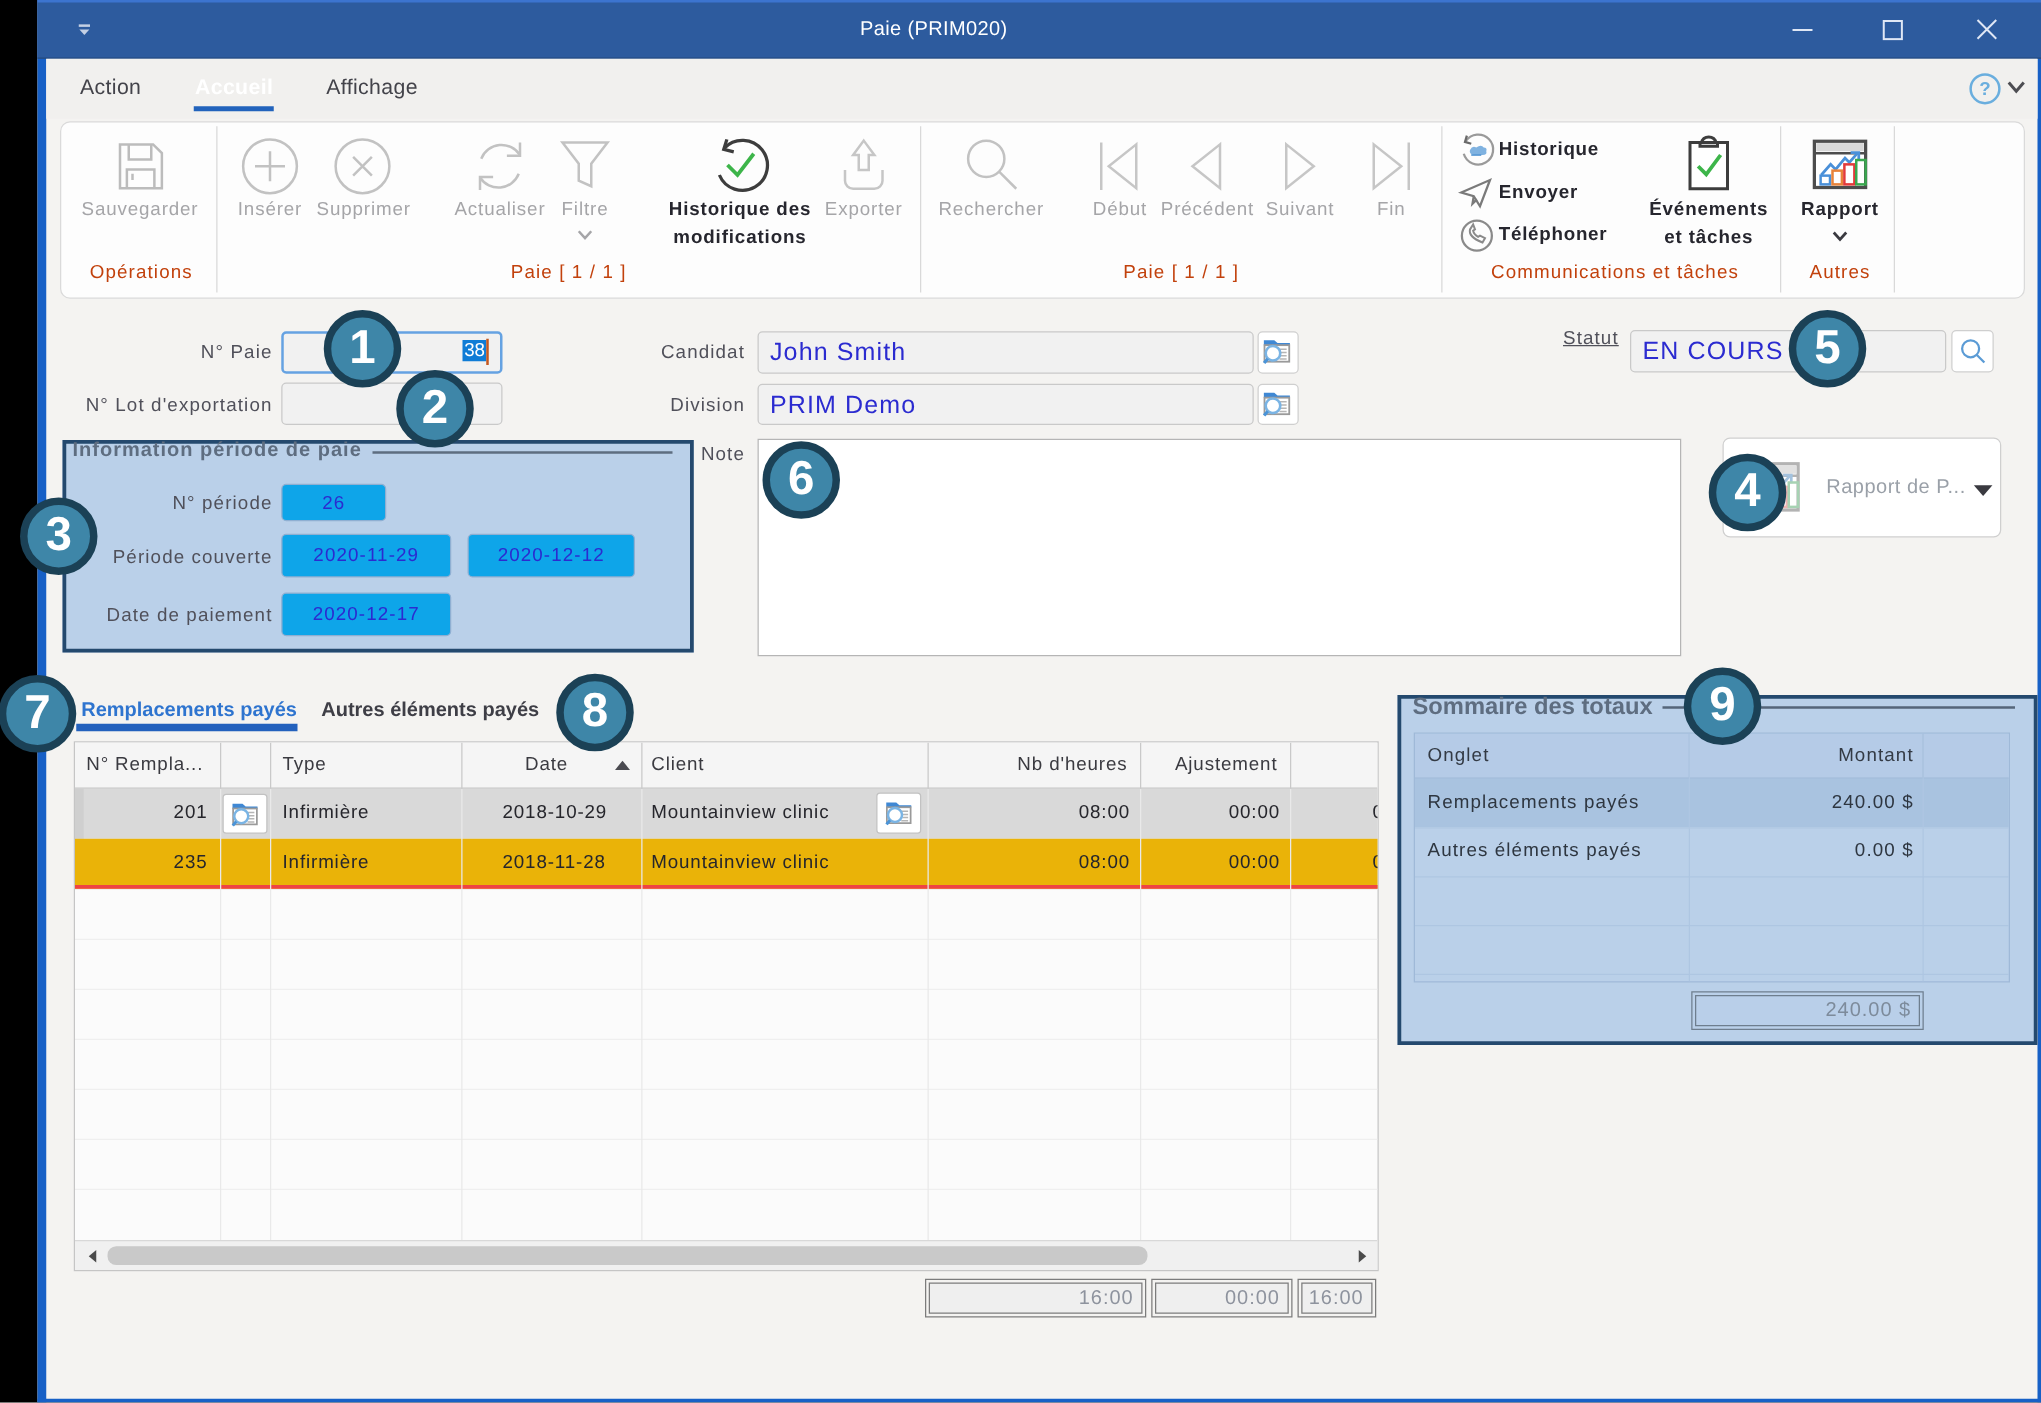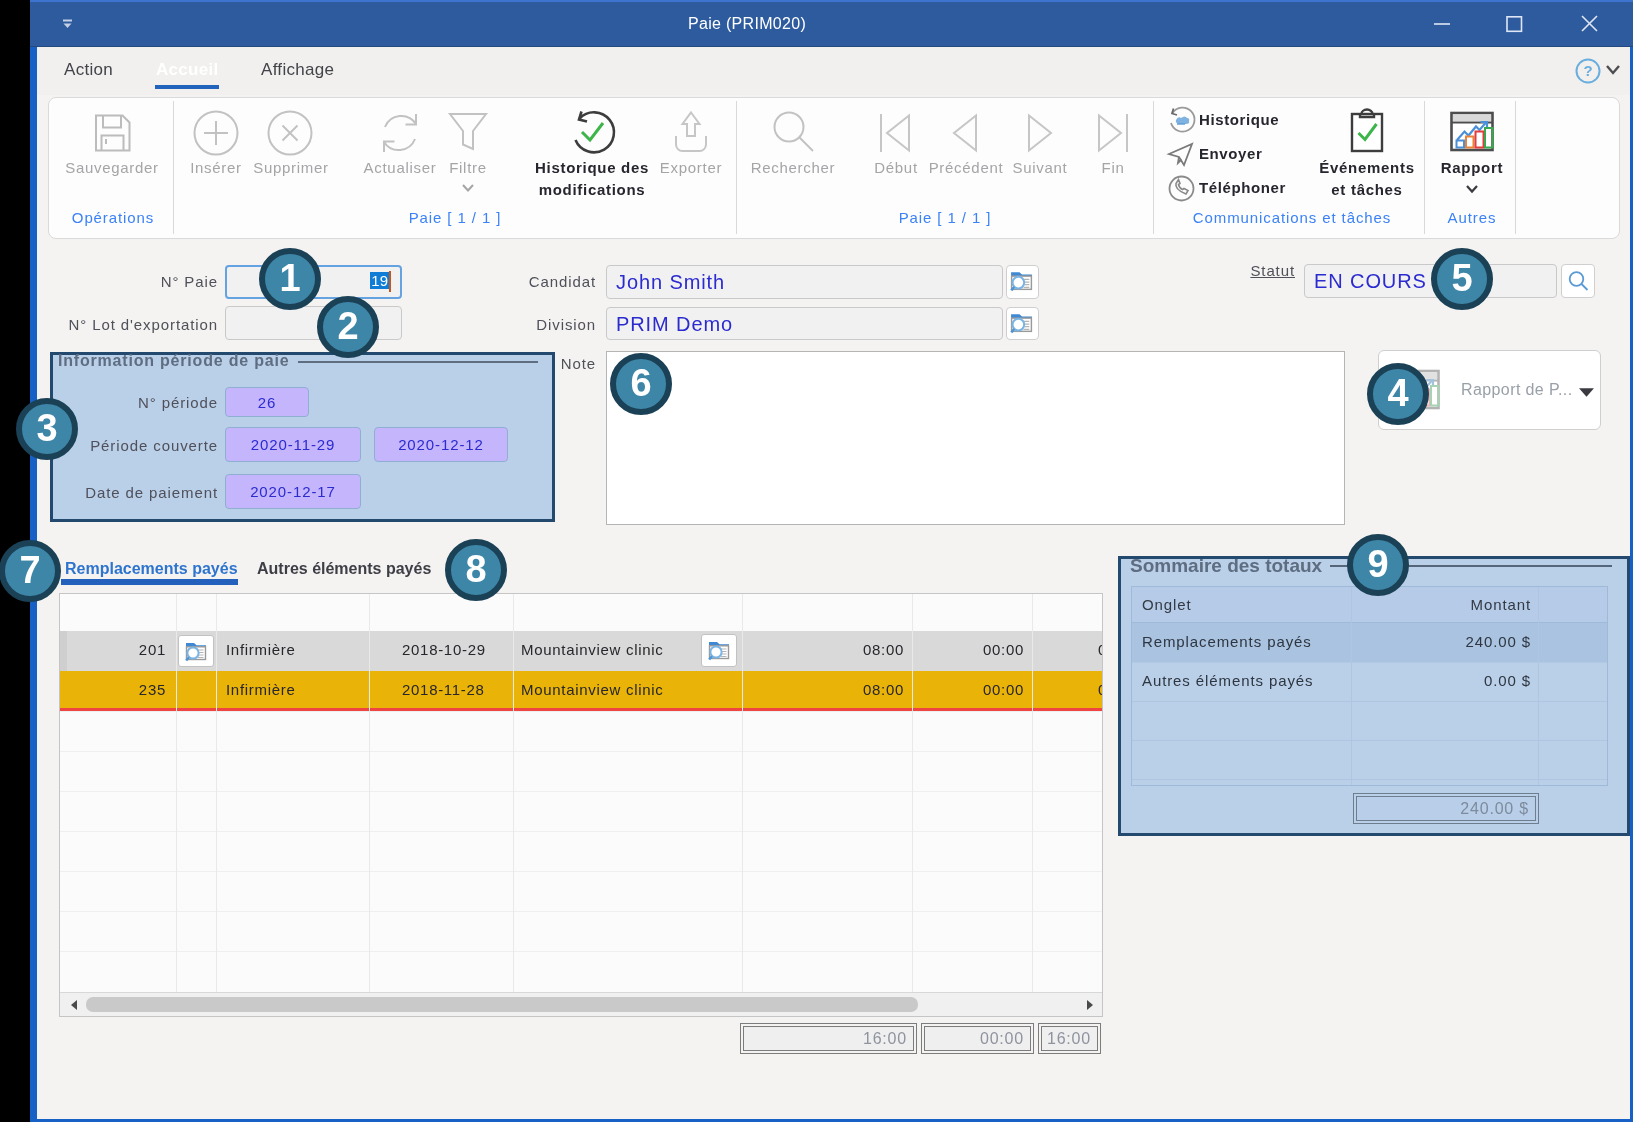--- a/index.html
+++ b/index.html
@@ -7,30 +7,30 @@
   body { font-family:"Liberation Sans", sans-serif; background:#000; position:relative; }
   .abs { position:absolute; }
   .win { position:absolute; left:30px; top:0; width:1603px; height:1122px; background:#f4f3f1;
          border-left:7px solid #1760c6; border-right:3px solid #1760c6; border-bottom:3px solid #1760c6; }
   .titlebar { position:absolute; left:30px; top:0; width:1603px; height:47px; background:#2d5b9e; border-top:2px solid #3c74cf; border-bottom:1px solid #23497f; }
   .menurow { position:absolute; left:37px; top:47px; width:1593px; height:48px; background:#f1f0ee; }
   .mitem { position:absolute; font-size:17px; color:#43434a; letter-spacing:0.3px; }
   .ribbon { position:absolute; left:48px; top:97px; width:1572px; height:142px; background:#fdfdfd;
             border:1px solid #dadada; border-radius:8px; }
   .rsep { position:absolute; top:101px; height:133px; width:1px; background:#d9d9d9; }
-  .rgroup { position:absolute; top:209px; font-size:15px; color:#3b82f6; text-align:center; width:200px; letter-spacing:0.9px; }
+  .rgroup { position:absolute; top:209px; font-size:15px; color:#c2410c; text-align:center; width:200px; letter-spacing:0.9px; }
   .blabel { position:absolute; top:159px; font-size:15px; color:#a5a5a8; text-align:center; width:160px; letter-spacing:0.7px; }
   .blabel.on { color:#26262e; font-weight:600; }
   .flabel { position:absolute; font-size:15px; color:#50505a; text-align:right; letter-spacing:0.9px; white-space:nowrap; }
   .tbox { position:absolute; background:#f1f1f1; border:1px solid #c9c9c9; border-radius:4px;
           font-size:20px; color:#2b2bd0; line-height:32px; padding-left:9px; letter-spacing:0.9px; }
   .lookup { position:absolute; background:#fff; border:1px solid #cfcfcf; border-radius:4px; }
   .bluebox { position:absolute; background:#bad0e9; border:3px solid #24496e; }
   .bluetitle { position:absolute; font-size:16px; font-weight:bold; color:#5e6d80; letter-spacing:0.8px; }
-  .bfield { position:absolute; background:#c4b5fd; border:1px solid #8fafd2; border-radius:4px;
+  .bfield { position:absolute; background:#0ea5e9; border:1px solid #8fafd2; border-radius:4px;
             font-size:15px; color:#2b2bd0; text-align:center; line-height:30px; letter-spacing:0.9px; }
   .co { position:absolute; width:62px; height:62px; border-radius:50%; background:#3e86a8; border:6px solid #1b4156;
         color:#fff; font-size:38px; font-weight:bold; text-align:center; line-height:48px; z-index:50; }
   .dblbox { position:absolute; border:1px solid #7c7c7c; padding:2px; background:#f4f3f1; }
   .dblbox > div { border:1px solid #7c7c7c; background:#efefef; height:100%; font-size:16px; color:#8e939e;
                   text-align:right; padding-right:6px; letter-spacing:0.8px; }
   svg.ic { position:absolute; overflow:visible; }
 </style>
 </head>
 <body>
@@ -181,21 +181,21 @@
   </svg>
 
   <div class="rgroup" style="left:13px;">Opérations</div>
   <div class="rgroup" style="left:355px;">Paie [ 1 / 1 ]</div>
   <div class="rgroup" style="left:845px;">Paie [ 1 / 1 ]</div>
   <div class="rgroup" style="left:1192px;">Communications et tâches</div>
   <div class="rgroup" style="left:1372px;">Autres</div>
 
   <div class="flabel" style="right:1415px; top:273px;">N° Paie</div>
   <div class="abs" style="left:225px; top:265px; width:177px; height:34px; background:#f1f1f1; border:2px solid #65a2e2; border-radius:4px;">
-    <span style="position:absolute; right:11px; top:5px; font-size:15px; color:#fff; background:#0f7cd6; padding:0 1px;">19</span>
+    <span style="position:absolute; right:11px; top:5px; font-size:15px; color:#fff; background:#0f7cd6; padding:0 1px;">38</span>
     <span style="position:absolute; right:9px; top:4px; width:2px; height:21px; background:#c4571f;"></span>
   </div>
   <div class="flabel" style="right:1415px; top:316px;">N° Lot d'exportation</div>
   <div class="tbox" style="left:225px; top:306px; width:177px; height:34px;"></div>
   <div class="flabel" style="right:1037px; top:273px;">Candidat</div>
   <div class="tbox" style="left:606px; top:265px; width:397px; height:34px;">John Smith</div>
   <div class="lookup" style="left:1006px; top:265px; width:33px; height:34px;"></div>
   <svg class="ic" style="left:1009px; top:268px;" width="25" height="25" viewBox="0 0 24 24" fill="none">
     <path d="M2 7.2 V4 h8 l2.5 2.2 H22 v1.8 H2 Z" fill="#3f88d4"></path>
     <rect x="2.5" y="7.8" width="19" height="12.7" fill="#ffffff" stroke="#9a9a9a" stroke-width="1.4"></rect>
@@ -304,20 +304,38 @@
     </div>
 
     <div class="abs" style="left:116px; top:0; bottom:24px; width:1px; background:#e9e9e9;"></div>
     <div class="abs" style="left:156px; top:0; bottom:24px; width:1px; background:#e9e9e9;"></div>
     <div class="abs" style="left:309px; top:0; bottom:24px; width:1px; background:#e9e9e9;"></div>
     <div class="abs" style="left:453px; top:0; bottom:24px; width:1px; background:#e9e9e9;"></div>
     <div class="abs" style="left:682px; top:0; bottom:24px; width:1px; background:#e9e9e9;"></div>
     <div class="abs" style="left:852px; top:0; bottom:24px; width:1px; background:#e9e9e9;"></div>
     <div class="abs" style="left:972px; top:0; bottom:24px; width:1px; background:#e9e9e9;"></div>
 
+    <div class="abs" style="left:0; top:0; right:0; height:37px; background:#f5f5f5; border-bottom:1px solid #c5c5c5;">
+      <div class="abs" style="left:116px; top:0; height:37px; width:1px; background:#c9c9c9;"></div>
+      <div class="abs" style="left:156px; top:0; height:37px; width:1px; background:#c9c9c9;"></div>
+      <div class="abs" style="left:309px; top:0; height:37px; width:1px; background:#c9c9c9;"></div>
+      <div class="abs" style="left:453px; top:0; height:37px; width:1px; background:#c9c9c9;"></div>
+      <div class="abs" style="left:682px; top:0; height:37px; width:1px; background:#c9c9c9;"></div>
+      <div class="abs" style="left:852px; top:0; height:37px; width:1px; background:#c9c9c9;"></div>
+      <div class="abs" style="left:972px; top:0; height:37px; width:1px; background:#c9c9c9;"></div>
+      <div class="abs" style="left:9px; top:9px; font-size:15px; color:#3a3a40; letter-spacing:0.7px;">N° Rempla...</div>
+      <div class="abs" style="left:166px; top:9px; font-size:15px; color:#3a3a40; letter-spacing:0.7px;">Type</div>
+      <div class="abs" style="left:360px; top:9px; font-size:15px; color:#3a3a40; letter-spacing:0.7px;">Date</div>
+      <svg class="ic" style="left:431px; top:14px;" width="14" height="9" viewBox="0 0 14 9">
+        <path d="M7 0.5 L13 8 H1 Z" fill="#4a4a50"></path>
+      </svg>
+      <div class="abs" style="left:461px; top:9px; font-size:15px; color:#3a3a40; letter-spacing:0.7px;">Client</div>
+      <div class="abs" style="right:200px; top:9px; font-size:15px; color:#3a3a40; letter-spacing:0.7px;">Nb d'heures</div>
+      <div class="abs" style="right:80px; top:9px; font-size:15px; color:#3a3a40; letter-spacing:0.7px;">Ajustement</div>
+    </div>
 
     <div class="abs" style="left:0; right:0; bottom:0; height:24px; background:#f0f0f0; border-top:1px solid #d8d8d8;">
       <svg class="ic" style="left:8px; top:6px;" width="12" height="12" viewBox="0 0 12 12">
         <path d="M9 1 L3 6 L9 11 Z" fill="#4a4a4a"></path>
       </svg>
       <div class="abs" style="left:26px; top:4px; width:832px; height:15px; background:#c9c9c9; border-radius:7px;"></div>
       <svg class="ic" style="left:1024px; top:6px;" width="12" height="12" viewBox="0 0 12 12">
         <path d="M3 1 L9 6 L3 11 Z" fill="#4a4a4a"></path>
       </svg>
     </div>

